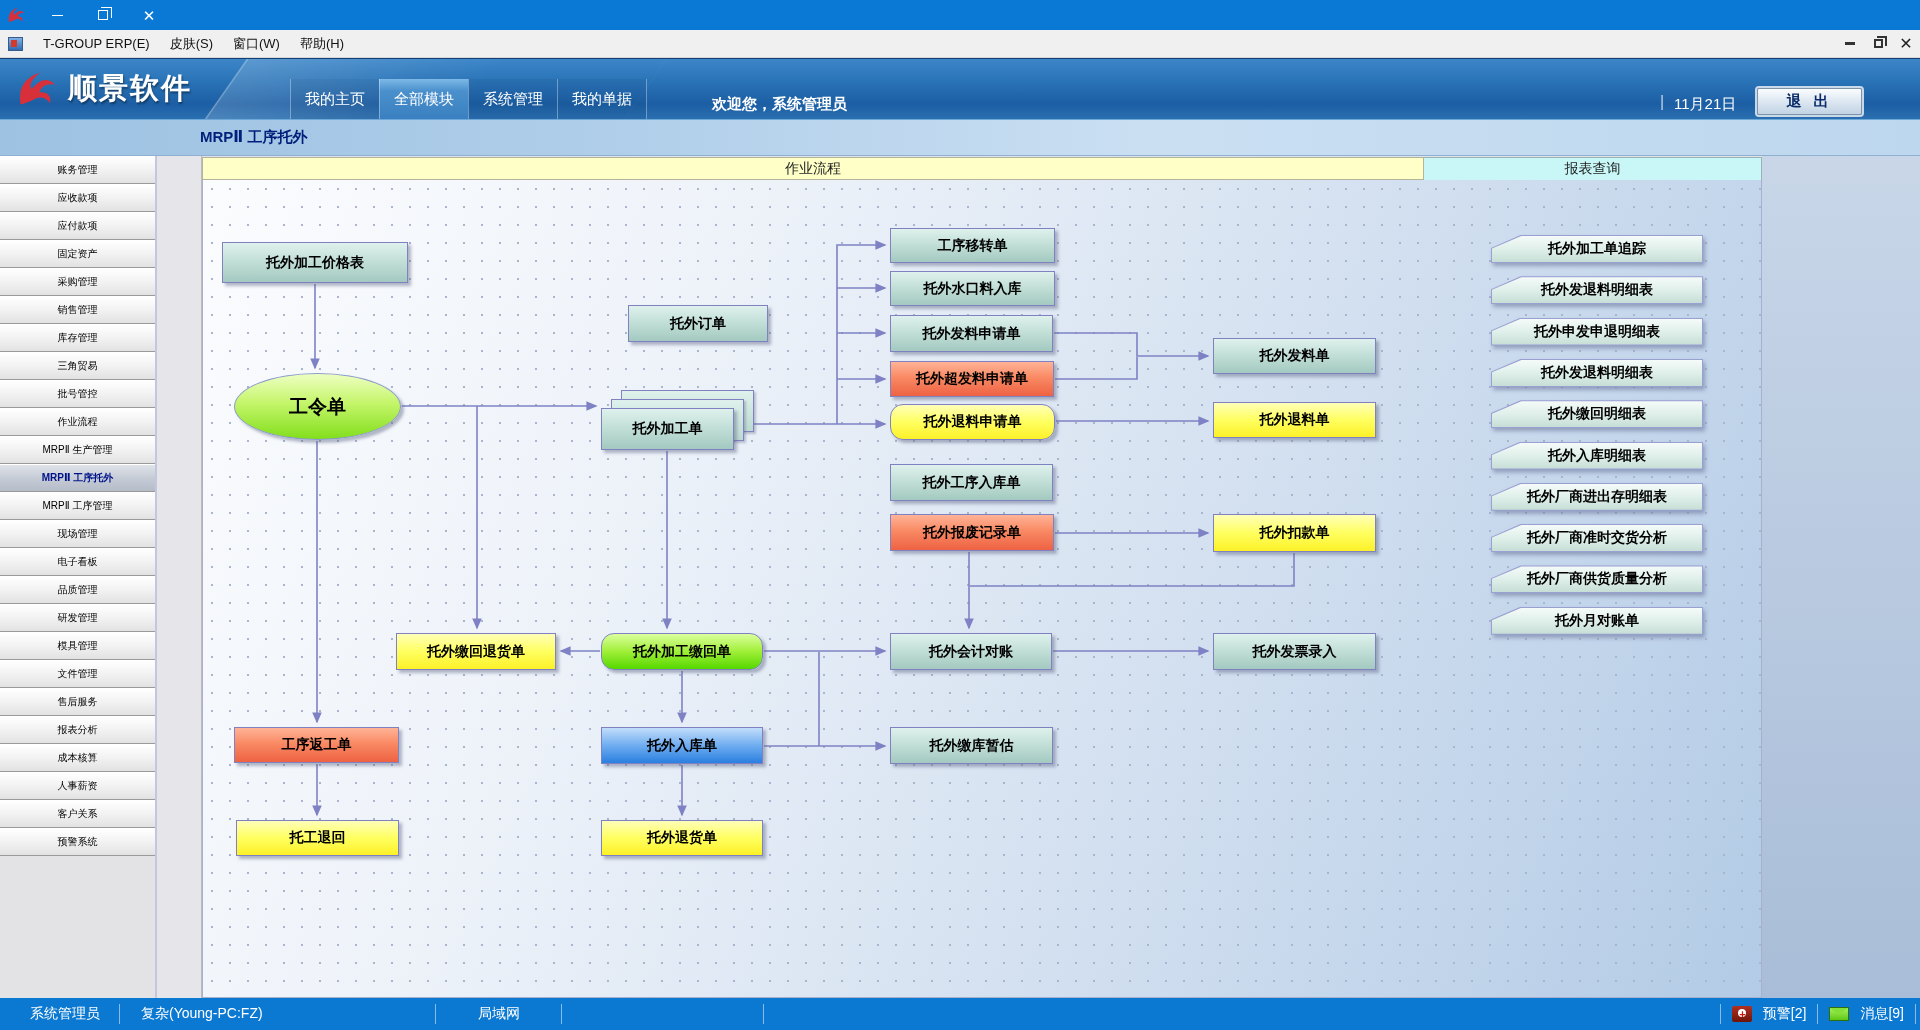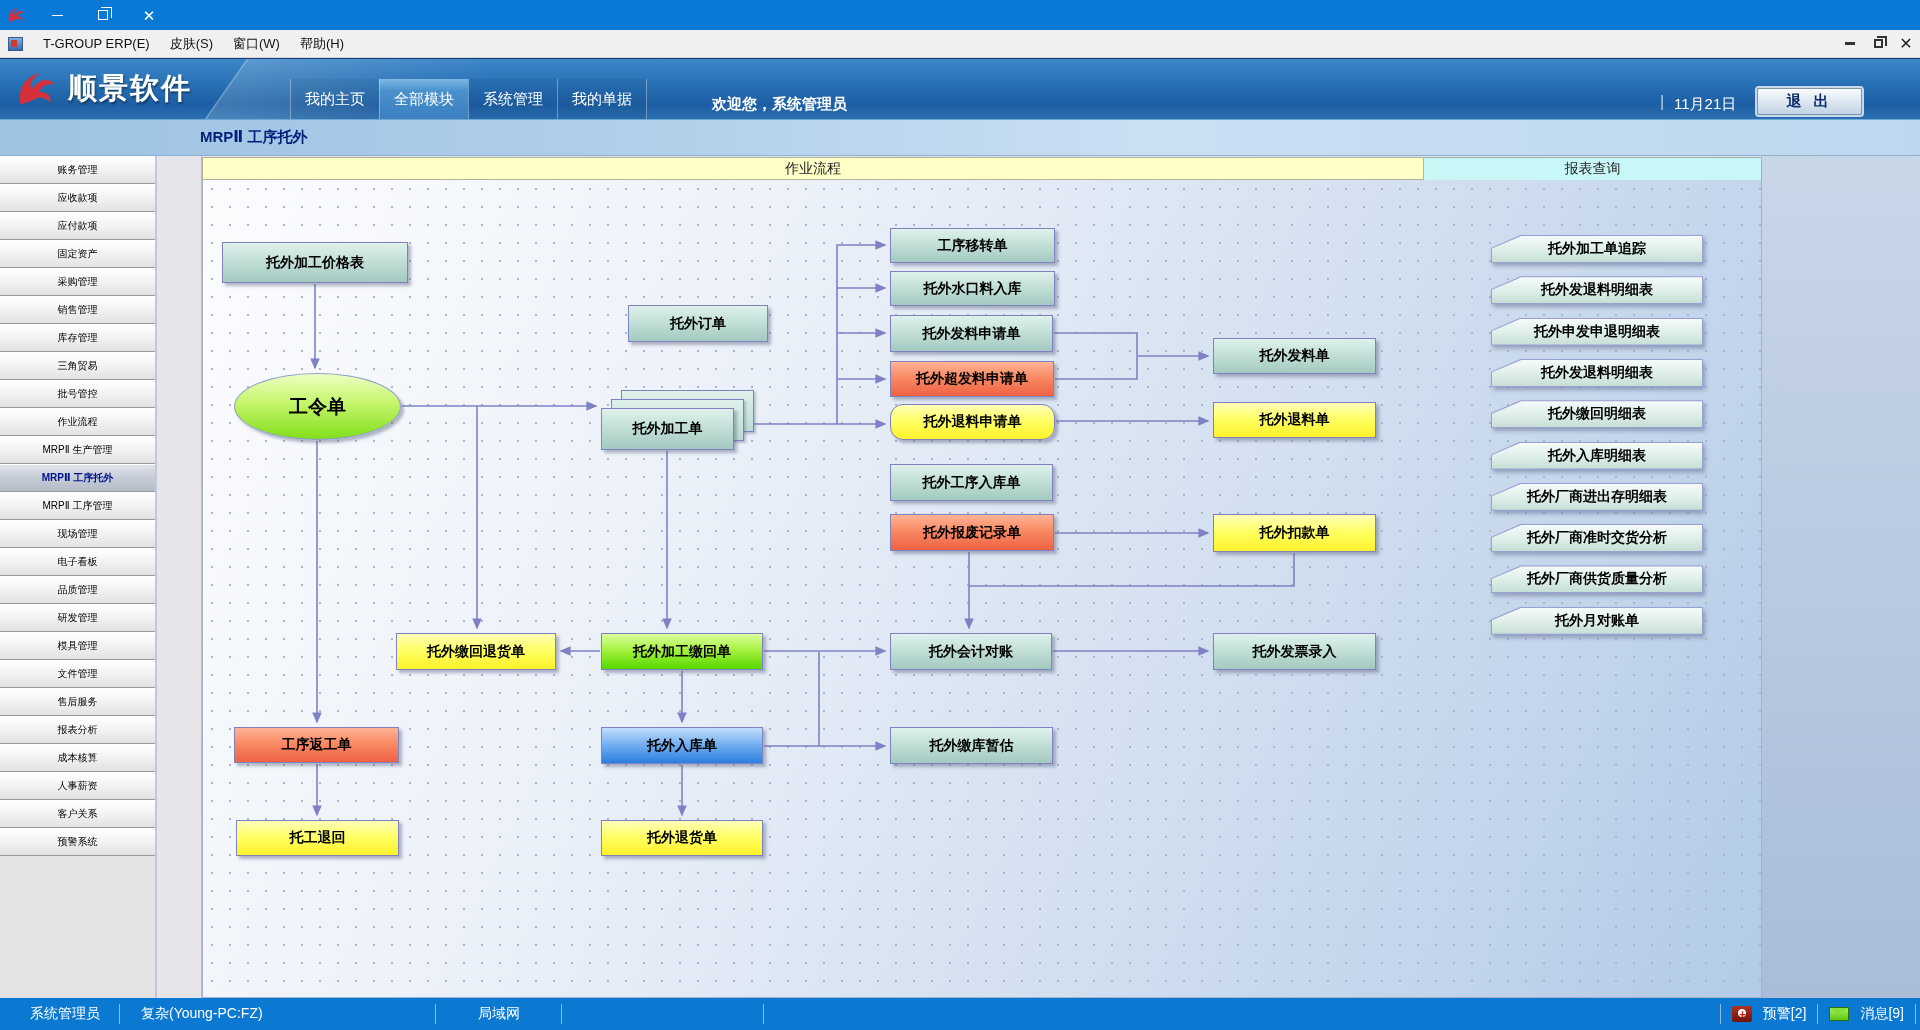--- a/index.html
+++ b/index.html
@@ -92,21 +92,21 @@
     background-size:18px 18px,100% 100%;}
   #edge-svg{position:absolute;left:0;top:0;z-index:1;}
   #edge-svg polyline{fill:none;stroke:#7e82c4;stroke-width:1.6;}
 
   .node{position:absolute;display:flex;align-items:center;justify-content:center;text-align:center;
     font-size:14px;font-weight:bold;color:#000;border:1px solid #7f81c0;
     box-shadow:3px 3px 3px rgba(90,100,130,.45);z-index:2;padding:0 4px;}
   .node.teal{background:linear-gradient(180deg,#dff1ec 0%,#c3e0d8 45%,#a3c9c0 100%);}
   .node.salmon{background:linear-gradient(180deg,#ffb397 0%,#f98a64 45%,#ee6243 100%);}
   .node.yellow{background:linear-gradient(180deg,#ffffb8 0%,#ffff60 50%,#fcf128 100%);}
-  .node.green{background:linear-gradient(180deg,#dcff9e 0%,#a0ef38 50%,#55d800 100%);}
+  .node.green{background:linear-gradient(180deg,#dcff9e 0%,#a0ef38 50%,#55d800 100%);border-radius:13px;}
   .node.blue{background:linear-gradient(180deg,#c2ddfb 0%,#6fadf0 50%,#2a7fe0 100%);}
   .node.lime{background:linear-gradient(180deg,#eeffc2 0%,#c4f56a 45%,#82df1c 100%);}
   .node.ellipse{border-radius:50%;border-color:#8a9ac8;font-size:19px;}
   .ghost{position:absolute;border:1px solid #7f81c0;z-index:1;
     background:linear-gradient(180deg,#dff1ec 0%,#bcdad2 100%);box-shadow:2px 2px 2px rgba(90,100,130,.35);}
 
   .report-btn{position:absolute;left:1288px;width:212px;height:28px;z-index:2;
     filter:drop-shadow(2px 3px 2px rgba(90,100,140,.5));}
   .report-btn .face{position:absolute;inset:0;background:#9aa0d2;
     clip-path:polygon(0 46%,14% 0,100% 0,100% 100%,0 100%);}

